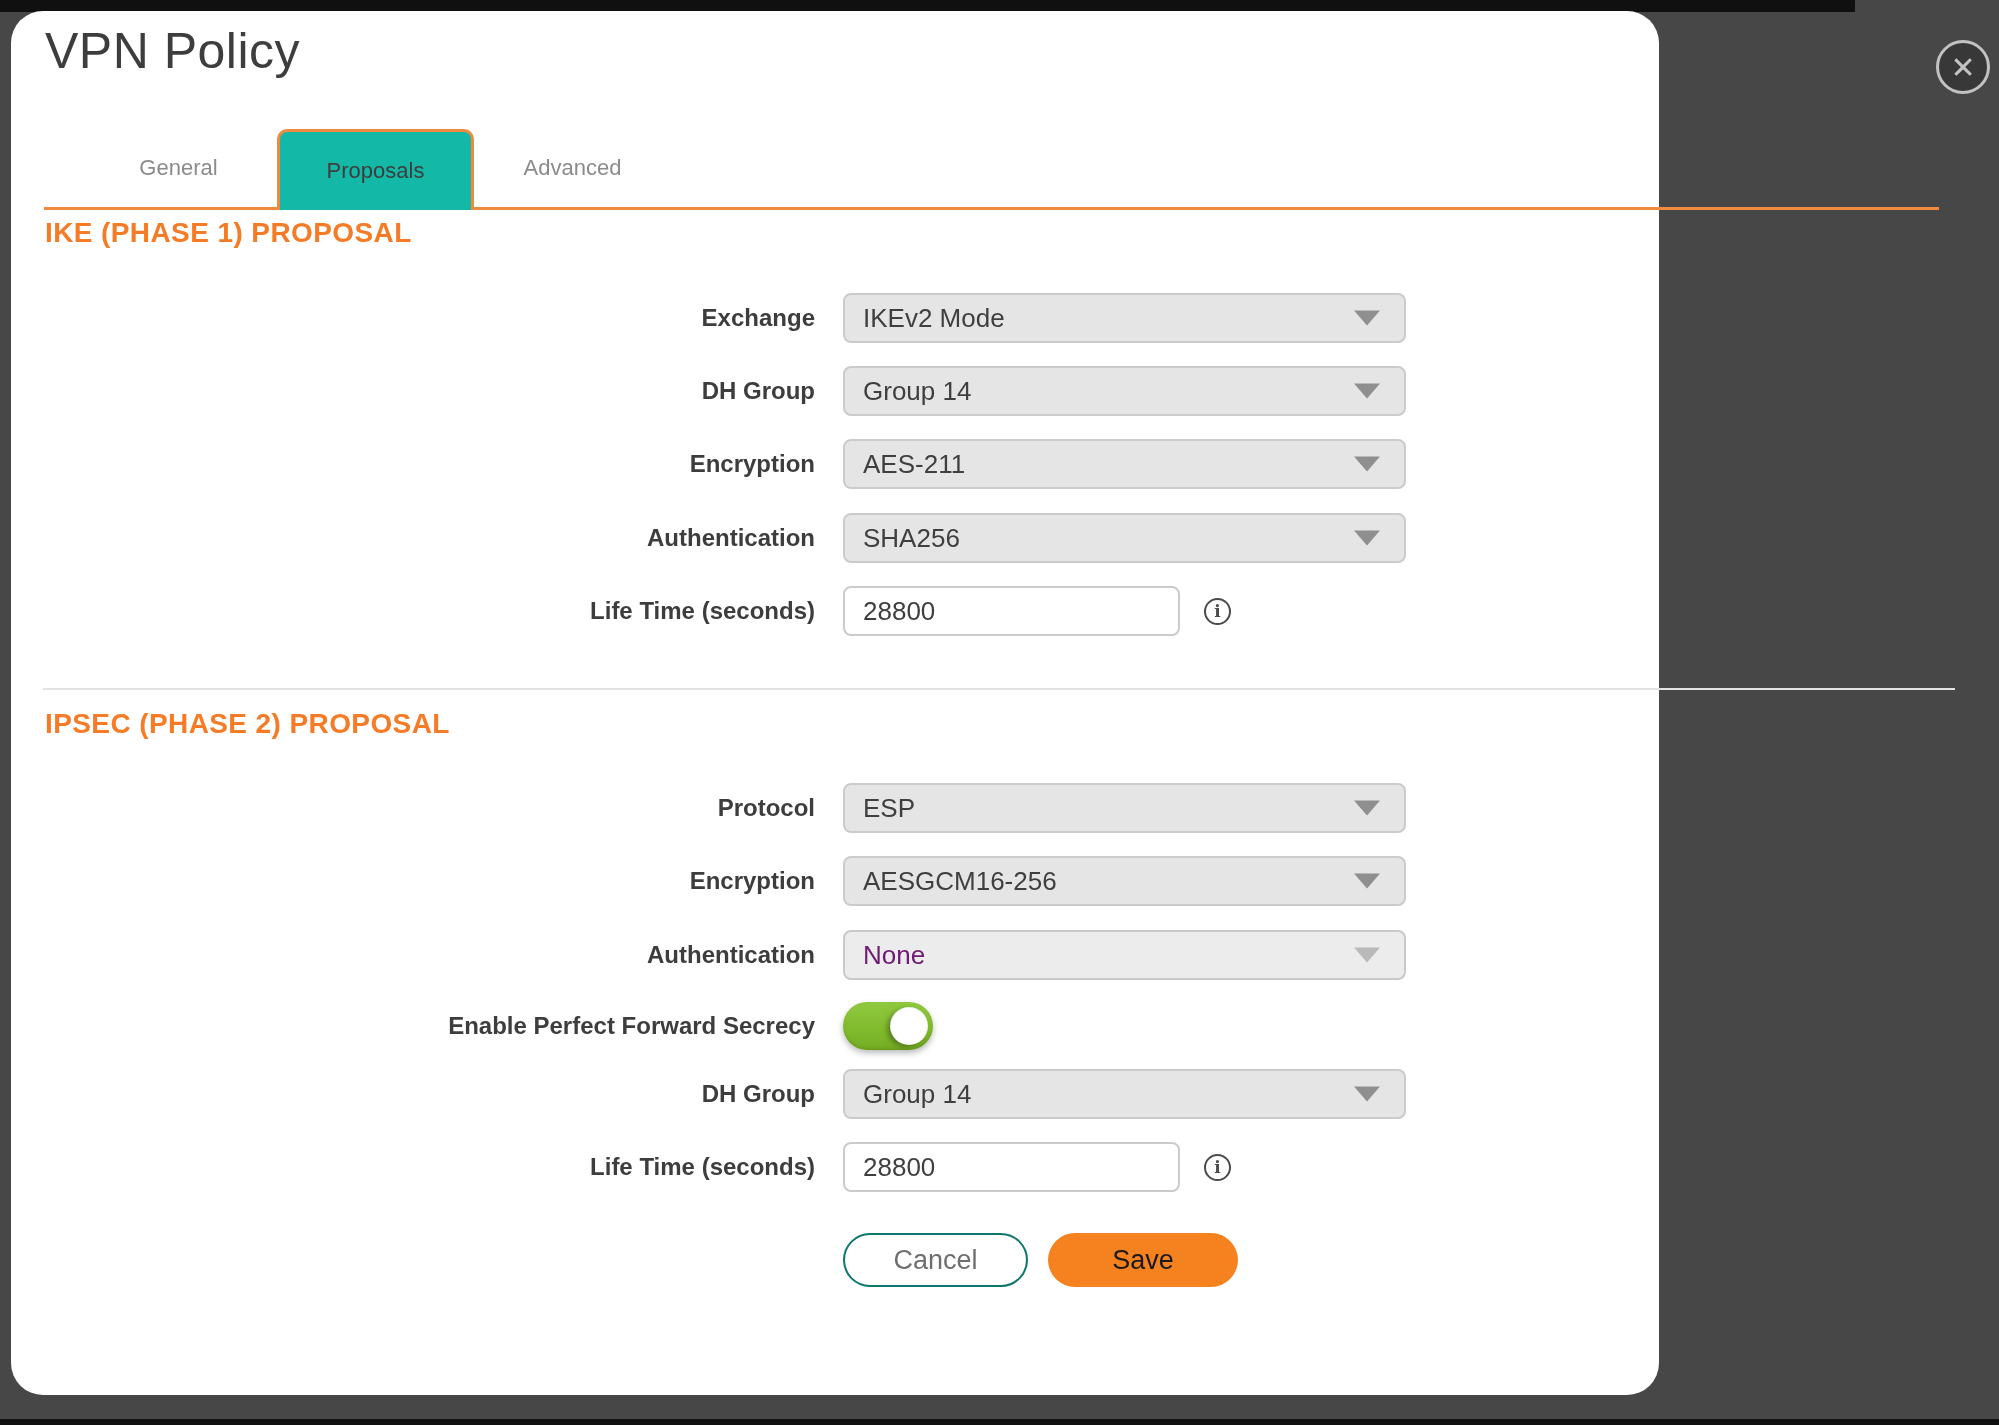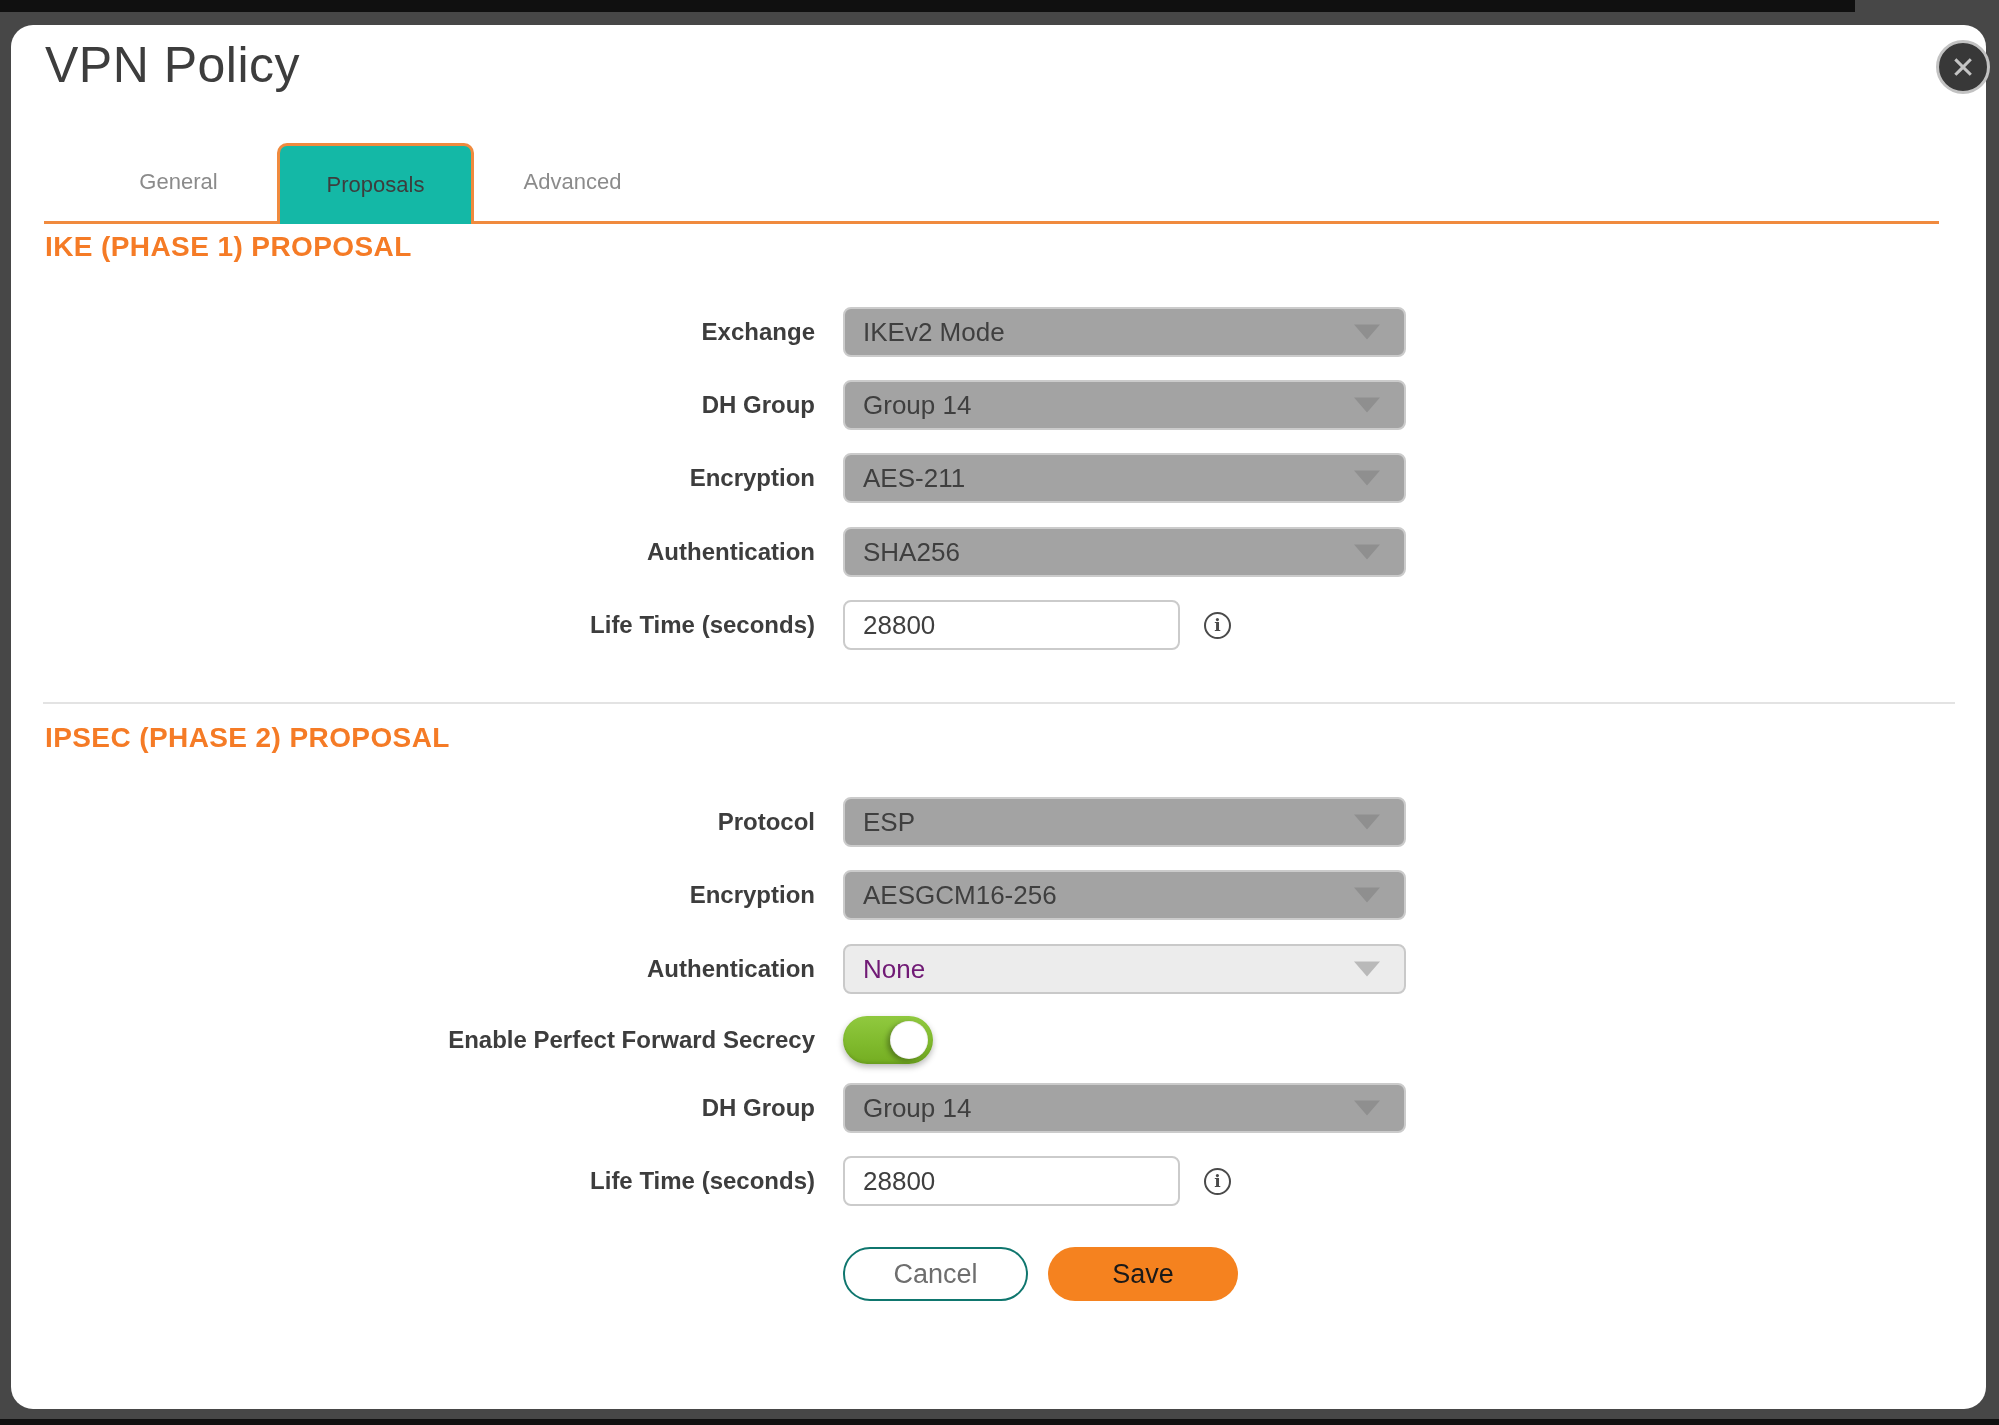--- a/index.html
+++ b/index.html
@@ -1,22 +1,22 @@
 <!DOCTYPE html>
 <html><head>
 <meta charset="utf-8">
 <style>
   html,body{margin:0;padding:0;background:#1c1c1c;}
   .stage{position:relative;width:1999px;height:1425px;background:#474747;overflow:hidden;
          font-family:"Liberation Sans","DejaVu Sans",sans-serif;}
   .bar-top{position:absolute;left:0;top:0;width:1855px;height:12px;background:#101010;}
   .bar-bottom{position:absolute;left:0;top:1419px;width:1999px;height:6px;background:#101010;}
 
-  .dialog{position:absolute;left:11px;top:25px;width:1975px;height:1384px;background:#ffffff;
-          border-radius:22px;}
+  .dialog{position:absolute;left:11px;top:11px;width:1648px;height:1384px;background:#ffffff;
+          border-radius:32px;}
 
   .close-btn{position:absolute;left:1936px;top:40px;width:54px;height:54px;box-sizing:border-box;
              border-radius:50%;background:#383838;border:3px solid #c2c2c2;color:#c4c4c4;
              display:flex;align-items:center;justify-content:center;font-size:30px;z-index:5;cursor:pointer;}
 
   .title{position:absolute;left:34px;top:10px;font-size:50px;line-height:60px;color:#3d3d3d;
          letter-spacing:.5px;}
 
   .tabs{position:absolute;left:33px;top:118px;width:1895px;height:78px;
         border-bottom:3px solid #f08a3e;}
@@ -29,21 +29,21 @@
   .section-heading{position:absolute;left:34px;font-size:28px;font-weight:bold;color:#f57b26;
                    letter-spacing:.4px;}
   .h-ike{top:206px;} .h-ipsec{top:697px;}
 
   .divider{position:absolute;left:32px;top:677px;width:1912px;height:2px;background:#e3e3e3;}
 
   .row{position:absolute;left:34px;height:50px;display:flex;align-items:center;}
   .lbl{width:770px;text-align:right;font-weight:bold;font-size:24px;color:#3d3d3d;
        padding-right:28px;flex:none;}
   .dd{position:relative;width:563px;height:50px;box-sizing:border-box;border:2px solid #cbcbcb;
-      border-radius:8px;background:#a3a3a3;display:flex;align-items:center;padding-left:18px;
+      border-radius:8px;background:#e5e5e5;display:flex;align-items:center;padding-left:18px;
       font-size:26px;color:#3f3f3f;cursor:pointer;flex:none;}
   .dd .caret{position:absolute;right:24px;top:50%;transform:translateY(-50%);width:0;height:0;
       border-left:13px solid transparent;border-right:13px solid transparent;
       border-top:15px solid #8f8f8f;}
   .dd.disabled{background:#ececec;color:#701a75;border-color:#c9c9c9;cursor:default;}
   .dd.disabled .caret{border-top-color:#b9b9b9;}
   .txt{width:337px;height:50px;box-sizing:border-box;border:2px solid #cbcbcb;border-radius:8px;
        padding:0 0 0 18px;font-size:26px;color:#3f3f3f;outline:none;flex:none;
        font-family:"Liberation Sans","DejaVu Sans",sans-serif;}
   .info{width:27px;height:27px;box-sizing:border-box;border:2px solid #4a4a4a;border-radius:50%;

